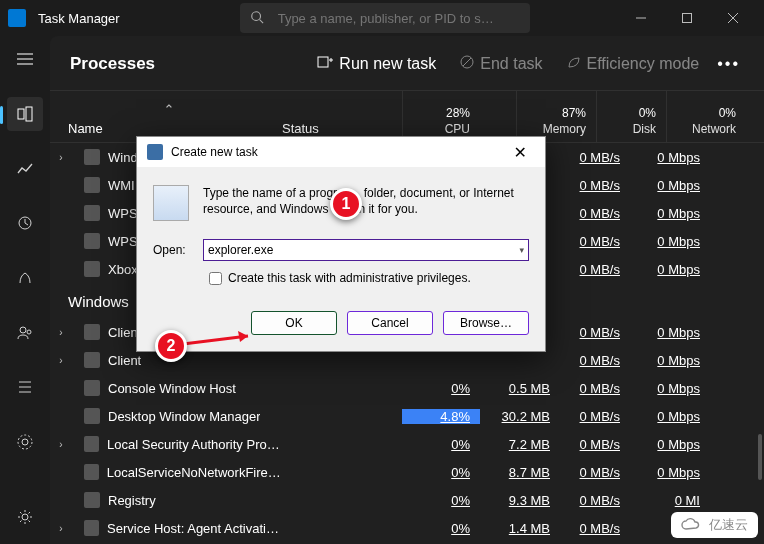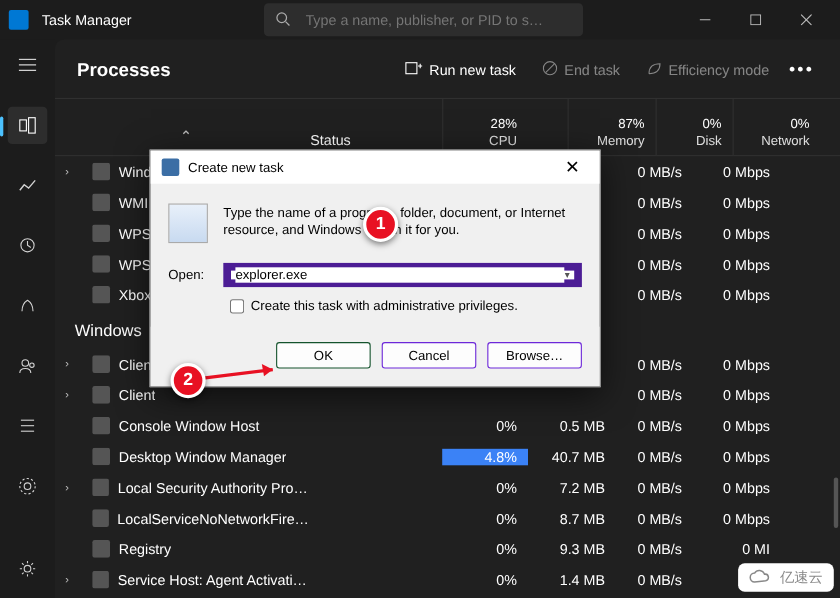--- a/index.html
+++ b/index.html
@@ -20,21 +20,21 @@
   .navbtn { width: 36px; height: 36px; display: flex; align-items: center; justify-content: center; border-radius: 4px; opacity: .8; position: relative; }
   .navbtn.active { background: #2d2d2d; opacity: 1; }
   .navbtn.active::before { content: ""; position: absolute; left: -7px; top: 9px; width: 3px; height: 18px; background: #4cc2ff; border-radius: 2px; }
   .navspacer { flex: 1; }
   
   
   .main { position: absolute; left: 50px; right: 0; top: 36px; bottom: 0; background: #202020; border-radius: 8px 0 0 0; }
   .header { padding: 12px 20px 10px 20px; display: flex; align-items: center; border-bottom: 1px solid #303030; }
   .header h1 { font-size: 17px; font-weight: 600; }
   .hbtns { margin-left: auto; display: flex; align-items: center; gap: 4px; }
-  .hbtn { display: flex; align-items: center; gap: 6px; padding: 6px 10px; border-radius: 4px; font-size: 13px; }
+  .hbtn { display: flex; align-items: center; gap: 6px; padding: 6px 10px; border-radius: 4px; font-size: 16px; }
   .hbtn.disabled { opacity: .45; }
   
   
   .gridhead { display: flex; height: 52px; align-items: stretch; border-bottom: 1px solid #303030; }
   .gh-name { width: 232px; display: flex; flex-direction: column; justify-content: flex-end; padding: 0 12px 6px 18px; }
   .gh-name .sort { text-align: center; opacity: .7; margin-bottom: 4px; }
   .gh-status { width: 120px; display: flex; align-items: flex-end; padding-bottom: 6px; }
   .gh-col { width: 70px; text-align: right; padding: 6px 10px 6px 0; border-left: 1px solid #303030; display: flex; flex-direction: column; justify-content: flex-end; gap: 2px; }
   .gh-col.cpu { width: 78px; }
   .gh-col.mem { width: 80px; margin-left: 36px; }
@@ -45,40 +45,40 @@
   
   
   .rows { overflow: hidden; }
   .row { display: flex; height: 28px; align-items: center; font-size: 13px; }
   .row .expander { width: 22px; text-align: center; opacity: .7; font-size: 10px; }
   .row .ricon { width: 16px; height: 16px; margin-right: 8px; background: #3b6ea5; border-radius: 2px; }
   .row .ricon.g { background: #555; }
   .row .name { width: 210px; display: flex; align-items: center; overflow: hidden; white-space: nowrap; text-overflow: ellipsis; }
   .row .name span { overflow: hidden; text-overflow: ellipsis; }
   .row .status { width: 120px; }
-  .row .cell { text-align: right; padding-right: 10px; }
+  .row .cell { text-align: right; padding-right: 10px; text-decoration: underline; }
   .row .cpu { width: 78px; }
   .row .mem { width: 80px; }
   .row .disk { width: 70px; }
   .row .net { width: 80px; }
   .row .cpu.hi { background: #3b82f6; }
   .grouprow { padding: 10px 0 8px 18px; font-size: 15px; }
   
   
   .dialog { position: absolute; left: 136px; top: 136px; width: 410px; background: #f0f0f0; color: #000; border: 1px solid #888; box-shadow: 0 8px 30px rgba(0,0,0,.6); }
   .dlg-title { height: 30px; display: flex; align-items: center; padding: 0 10px; font-size: 12px; background: #fff; }
   .dlg-title .ticon { width: 16px; height: 16px; background: #3b6ea5; margin-right: 8px; border-radius: 2px; }
   .dlg-title .close { margin-left: auto; font-size: 16px; padding: 0 8px; }
   .dlg-body { padding: 18px 16px 12px 16px; font-size: 12px; }
   .dlg-top { display: flex; gap: 14px; }
   .dlg-top .bigicon { width: 36px; height: 36px; border: 1px solid #aaa; background: linear-gradient(#e8f0fa,#c8daf0); flex-shrink: 0; }
   .dlg-top .msg { line-height: 1.35; }
   .dlg-input { margin-top: 18px; display: flex; align-items: center; gap: 10px; }
   .dlg-input label { width: 40px; }
-  .dlg-input .combo { flex: 1; display: flex; align-items: center; border: 7px solid #4c1d95; background: #fff; height: 22px; padding: 0 4px; }
+  .dlg-input .combo { flex: 1; display: flex; align-items: center; border: 1px solid #4c1d95; background: #fff; height: 22px; padding: 0 4px; }
   .dlg-input .combo input { border: none; outline: none; flex: 1; font-size: 12px; }
   .dlg-input .combo .dd { font-size: 9px; color: #555; }
   .dlg-check { margin: 10px 0 0 56px; display: flex; align-items: center; gap: 6px; }
   .dlg-check input { width: 13px; height: 13px; }
   .dlg-foot { background: #f0f0f0; padding: 14px 16px 16px 16px; display: flex; justify-content: flex-end; gap: 10px; }
   .dlg-foot button { width: 86px; height: 24px; font-size: 12px; background: #fdfdfd; border: 1px solid #6d28d9; border-radius: 3px; }
   .dlg-foot button.primary { border: 1px solid #14532d; }
   
   
   .anno { position: absolute; width: 32px; height: 32px; background: #e81123; border: 3px solid #fff; border-radius: 50%; color: #fff; font-weight: 700; font-size: 16px; display: flex; align-items: center; justify-content: center; z-index: 50; box-shadow: 0 2px 6px rgba(0,0,0,.5); }
@@ -205,20 +205,21 @@
             </svg></span>
         <span>Efficiency mode</span>
       </div>
       <div class="hbtn" style="padding:6px 4px;font-size:16px;letter-spacing:2px">•••</div>
     </div>
   </div>
 
   <div class="gridhead">
     <div class="gh-name">
       <div class="sort">⌃</div>
+      <div>Name</div>
     </div>
     <div class="gh-status">
         <span>Status</span>
       </div>
     <div class="gh-col cpu">
         <div class="pct">28%</div>
         <div class="lab">CPU</div>
       </div>
     <div class="gh-col mem">
         <div class="pct">87%</div>
@@ -333,21 +334,21 @@
     <div class="cell net">0 Mbps</div>
       </div>
       <div class="row">
         <div class="expander"></div>
     <div class="name" style="padding-left:12px">
           <div class="ricon g"></div>
           <span>Desktop Window Manager</span>
         </div>
     <div class="status"></div>
     <div class="cell cpu hi">4.8%</div>
-    <div class="cell mem">40.7 MB</div>
+    <div class="cell mem">30.2 MB</div>
     <div class="cell disk">0 MB/s</div>
     <div class="cell net">0 Mbps</div>
       </div>
       <div class="row">
         <div class="expander">›</div>
     <div class="name" style="padding-left:12px">
           <div class="ricon g"></div>
           <span>Local Security Authority Proce…</span>
         </div>
     <div class="status"></div>

